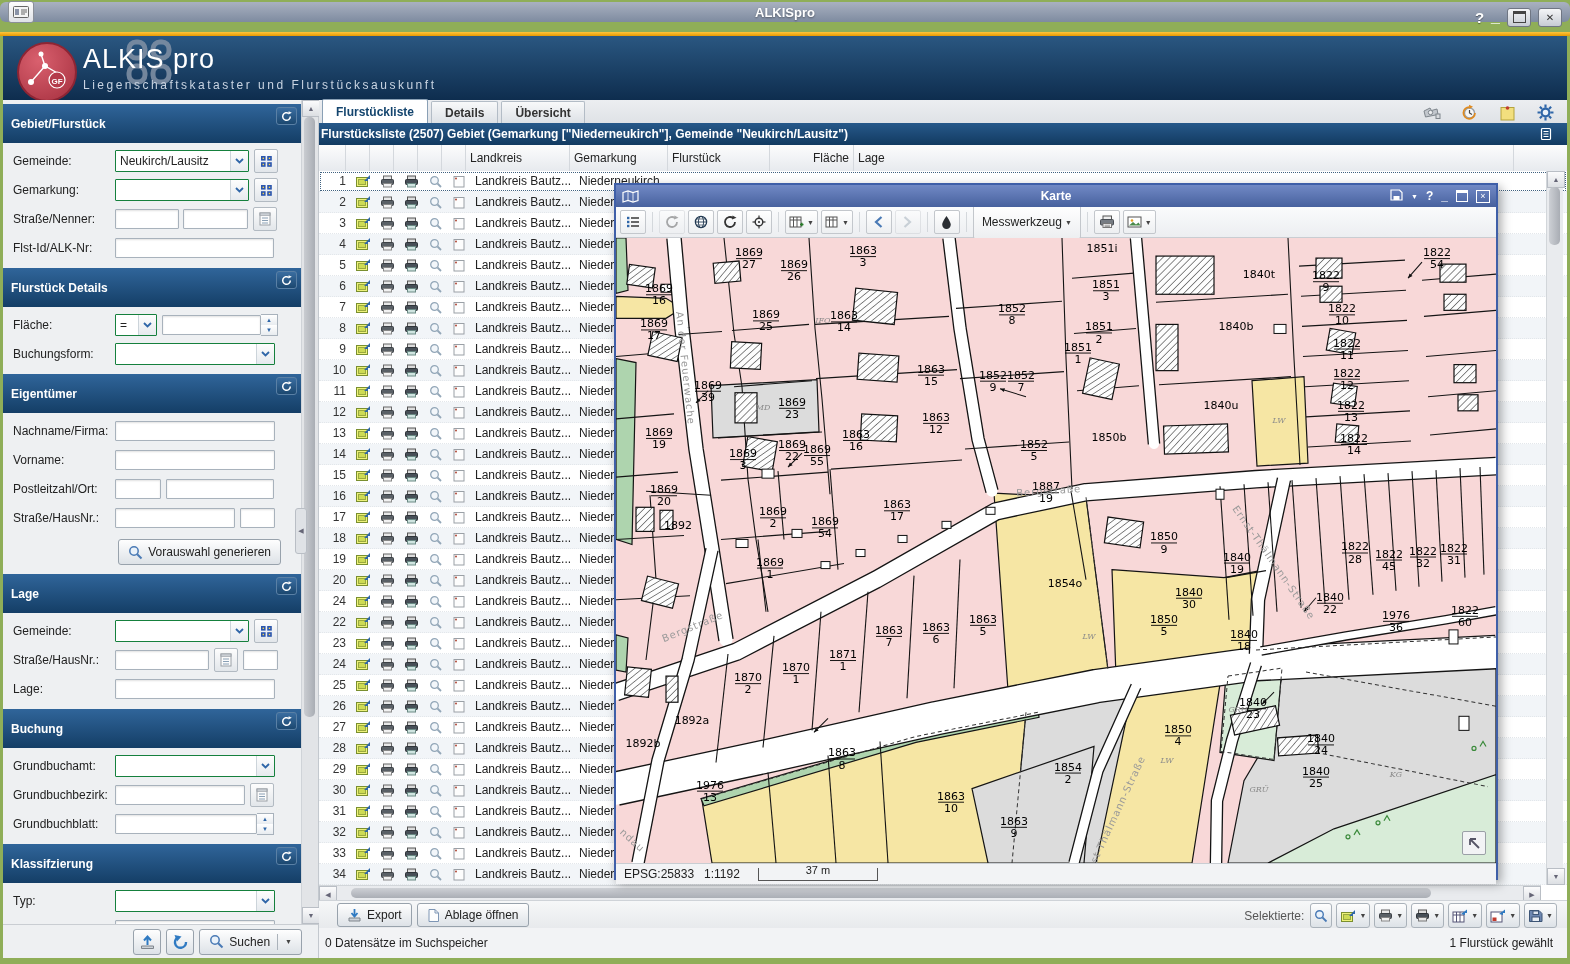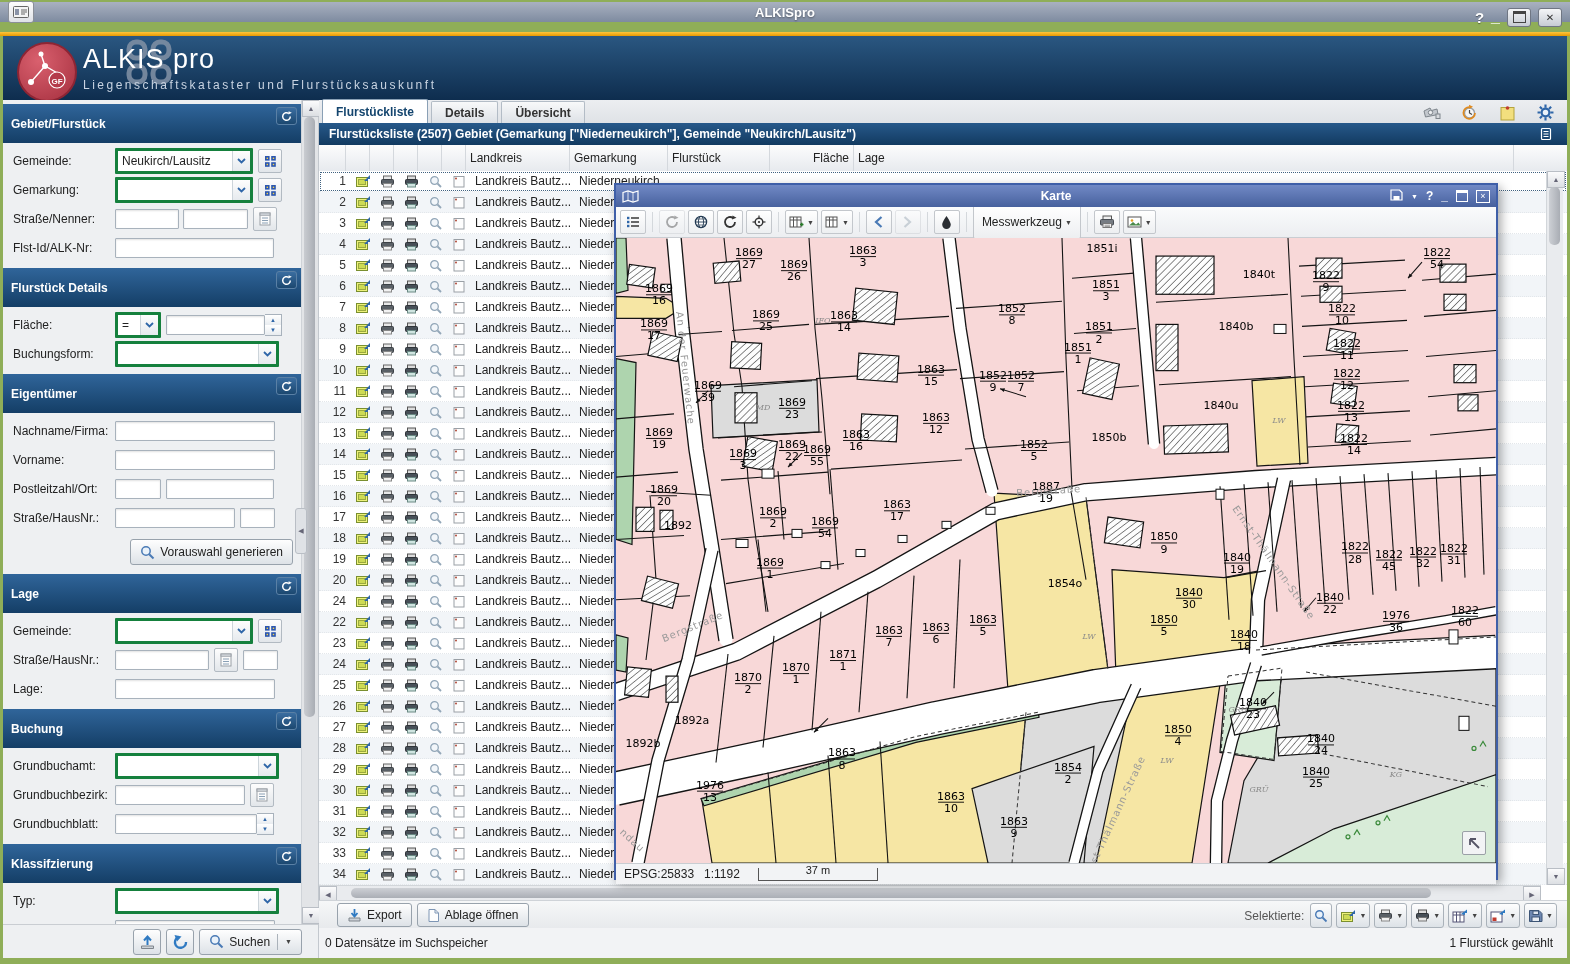--- a/index.html
+++ b/index.html
@@ -1,19 +1,19 @@
 <!DOCTYPE html>
 <html><head>
 <meta charset="utf-8">
 <style>
   html,body{margin:0;padding:0;}
   body{width:1570px;height:964px;overflow:hidden;background:#8fae58;font-family:"Liberation Sans",sans-serif;position:relative;}
   .noselect{user-select:none;}
   
-  #titlebar{position:absolute;left:0;top:2px;width:1570px;height:20px;background:linear-gradient(#a9b1c0,#7e8ba0);display:flex;align-items:center;}
+  #titlebar{position:absolute;left:0;top:2px;width:1570px;height:20px;background:linear-gradient(#a9b1c0,#7e8ba0);display:flex;align-items:center;border-radius:6px;}
   #titlebar .tb-icon{margin-left:8px;width:24px;height:20px;background:linear-gradient(#fdfdfd,#dfe2e7);border:1px solid #8a8f98;border-radius:3px;display:flex;align-items:center;justify-content:center;}
   #tb-title{position:absolute;left:0;right:0;text-align:center;color:#fff;font-weight:bold;font-size:13px;text-shadow:0 1px 2px rgba(0,0,0,.4);}
   #tb-controls{position:absolute;right:8px;top:0;height:30px;display:flex;align-items:center;gap:7px;}
   #tb-controls .q{color:#fff;font-weight:bold;font-size:15px;text-shadow:0 1px 1px rgba(0,0,0,.4);}
   #tb-controls .wbtn{width:22px;height:17px;background:linear-gradient(#f4f5f7,#c7ccd4);border:1px solid #6f7683;border-radius:3px;display:flex;align-items:center;justify-content:center;font-size:10px;color:#333;}
   #accent{position:absolute;left:0;top:32px;width:1570px;height:4px;background:linear-gradient(#ffc53d,#e89a00);}
   
   #appheader{position:absolute;left:3px;top:36px;width:1564px;height:64px;background:linear-gradient(180deg,#2a5781,#0e2d4e);overflow:hidden;}
   #logo{position:absolute;left:14px;top:6px;width:56px;height:56px;border-radius:50%;background:radial-gradient(circle at 35% 30%,#d9606e,#a52f3e);border:2px solid #8d2534;}
   #logo svg{position:absolute;left:0;top:0;}
@@ -22,44 +22,44 @@
   #app-sub{position:absolute;left:80px;top:42px;color:#c9d4e2;font-size:12px;letter-spacing:2.5px;}
   
   #sidebar{position:absolute;left:3px;top:100px;width:315px;height:858px;background:#eef0f2;border-right:1px solid #c3c8ce;}
   #side-scrollzone{position:absolute;left:0;top:0;width:298px;height:824px;overflow:hidden;}
   .sechdr{height:23px;background:linear-gradient(#30659a,#143e66);color:#fff;font-weight:bold;font-size:12px;display:flex;align-items:center;padding:8px 8px;position:relative;margin-top:9px;}
   .sechdr:first-child{margin-top:4px;}
   .sec-reset{position:absolute;right:4px;top:3px;width:19px;height:16px;border:1px solid #5a80a5;border-radius:3px;background:linear-gradient(#3a6da0,#1c4870);display:flex;align-items:center;justify-content:center;}
   .frow{display:flex;align-items:center;margin:7px 6px 7px 10px;height:22px;}
   .lbl{width:102px;font-size:12px;color:#222;flex:0 0 auto;}
   .inp{height:18px;border:1px solid #a8b2bc;background:#fff;box-shadow:inset 0 1px 2px rgba(0,0,0,.12);border-radius:1px;}
-  .combo{height:20px;background:#fff;border:3px solid #15803d;display:flex;align-items:center;border-radius:1px;}
+  .combo{height:20px;background:#fff;border:1px solid #15803d;display:flex;align-items:center;border-radius:1px;}
   .combo .cv{flex:1;padding:0 4px;font-size:12px;color:#222;white-space:nowrap;overflow:hidden;}
   .combo .cb{width:17px;height:100%;border-left:1px solid #ccd4da;background:linear-gradient(#fdfdfd,#e6eaee);display:flex;align-items:center;justify-content:center;}
   .sqbtn{width:22px;height:22px;border:1px solid #b2bac2;background:linear-gradient(#fdfdfd,#e2e6ea);border-radius:2px;display:flex;align-items:center;justify-content:center;margin-left:5px;flex:0 0 auto;}
   .spin{width:16px;height:20px;display:flex;flex-direction:column;border:1px solid #a8b2bc;border-left:none;}
   .spin span{flex:1;display:flex;align-items:center;justify-content:center;font-size:6px;color:#2f66a8;background:linear-gradient(#fff,#e8ecf0);}
   .btn{border:1px solid #98a2ac;background:linear-gradient(#fefefe,#dde2e7);border-radius:3px;font-size:12px;color:#222;display:inline-flex;align-items:center;gap:5px;padding:0 9px;height:24px;}
-  #vorauswahl{position:relative;margin:10px 8px 2px auto;display:flex;justify-content:flex-end;}
+  #vorauswahl{position:relative;margin:10px 20px 2px auto;display:flex;justify-content:flex-end;}
   #side-vscroll{position:absolute;right:0;top:0;width:16px;height:824px;background:#e2e4e7;border-left:1px solid #cfd3d8;}
   .sb-btn{width:16px;height:15px;background:linear-gradient(#fbfbfc,#dcdfe3);border:1px solid #b9bec5;display:flex;align-items:center;justify-content:center;font-size:7px;color:#667;}
   .sb-thumb{position:absolute;left:2px;width:11px;border-radius:5px;background:linear-gradient(90deg,#c9ccd1,#a9adb4);}
   #side-collapse{position:absolute;right:11px;top:408px;width:10px;height:44px;background:#dfe2e6;border:1px solid #b9bec5;border-radius:3px;display:flex;align-items:center;justify-content:center;font-size:7px;color:#667;}
   #side-toolbar{position:absolute;left:0;bottom:0;width:315px;height:34px;background:#eef0f2;border-top:1px solid #c9cdd2;display:flex;align-items:center;justify-content:flex-end;gap:5px;padding-right:16px;box-sizing:border-box;}
   .tool-sq{width:26px;height:24px;border:1px solid #98a2ac;background:linear-gradient(#fefefe,#dde2e7);border-radius:3px;display:flex;align-items:center;justify-content:center;}
   #suchen-btn{height:24px;}
   #suchen-btn .divider{width:1px;height:16px;background:#aab2ba;margin:0 2px;}
   
   #content{position:absolute;left:319px;top:100px;width:1248px;height:858px;background:#fff;}
   #tabstrip{position:absolute;left:0;top:0;width:1248px;height:23px;background:linear-gradient(#eceef1,#dfe2e6);border-bottom:1px solid #9db0c2;display:flex;align-items:flex-end;}
   .tab{height:21px;display:flex;align-items:center;padding:0 13px;font-size:12px;font-weight:bold;border:1px solid #b3bcc6;border-bottom:none;margin-left:3px;background:linear-gradient(#f8f9fa,#dde1e6);color:#333;border-radius:2px 2px 0 0;}
   .tab.active{background:#fff;color:#14456e;border-color:#8aa0b5;height:23px;}
   #strip-icons{position:absolute;right:4px;top:1px;display:flex;gap:3px;}
   .strip-btn{width:33px;height:21px;display:flex;align-items:center;justify-content:center;border:1px solid transparent;border-radius:2px;}
-  #caption{position:absolute;left:0;top:23px;width:1248px;height:22px;background:linear-gradient(#27598a,#123a61);color:#fff;font-size:12px;font-weight:bold;display:flex;align-items:center;padding-left:10px;box-sizing:border-box;}
+  #caption{position:absolute;left:0;top:23px;width:1248px;height:22px;background:linear-gradient(#27598a,#123a61);color:#fff;font-size:12px;font-weight:bold;display:flex;align-items:center;padding-left:2px;box-sizing:border-box;}
   #caption .cap-print{position:absolute;right:14px;top:4px;}
   #thead{position:absolute;left:0;top:45px;width:1248px;height:26px;background:linear-gradient(#fcfcfd,#e7eaee);border-bottom:1px solid #c3c8ce;display:flex;align-items:center;font-size:12px;color:#222;}
   .hc{height:100%;display:flex;align-items:center;border-right:1px solid #d4d8dd;padding:0 4px;box-sizing:border-box;}
   #rows{position:absolute;left:0;top:71px;width:1248px;height:714px;overflow:hidden;}
   .trow{height:21px;display:flex;align-items:center;font-size:12px;color:#222;border-bottom:1px dotted #e3e7eb;box-sizing:border-box;}
   .trow:nth-child(even){background:#f2f5f8;}
   .trow.sel{outline:1px dotted #3f6180;outline-offset:-2px;background:#fff;}
   .c-num{width:27px;text-align:right;padding-right:5px;flex:0 0 auto;color:#333;}
   .c-ic{width:24px;display:flex;justify-content:center;flex:0 0 auto;}
   .c-lk{width:100px;padding-left:4px;white-space:nowrap;overflow:hidden;flex:0 0 auto;}

